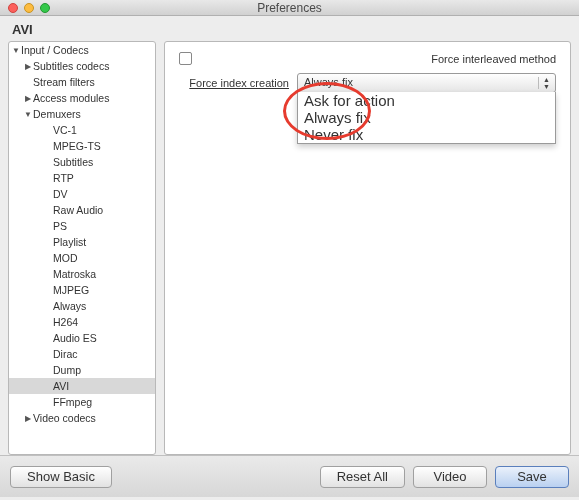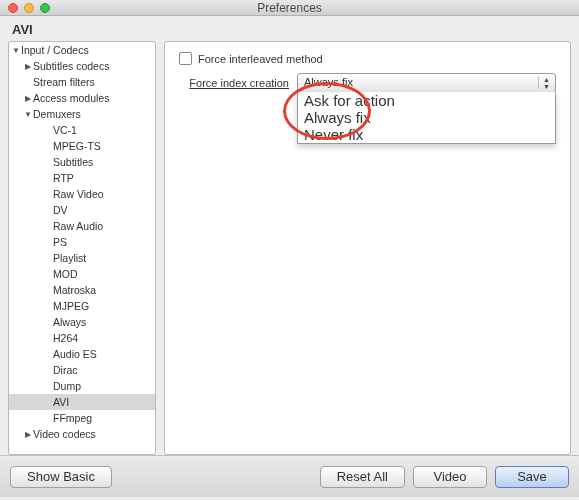--- a/index.html
+++ b/index.html
@@ -68,21 +68,21 @@
 
   
   .content {
     flex: 1;
     background: #fff;
     border: 1px solid #b8b8b8;
     border-radius: 3px;
     padding: 10px 14px;
     position: relative;
   }
-  .row { display:flex; align-items:center; margin-bottom:8px; }
+  .row { display:flex; align-items:center; margin-bottom:8px;justify-content:space-between; }
   .row label { font-size: 11px; }
   .checkbox {
     width:13px; height:13px; border:1px solid #888;
     border-radius:2px; margin-right:6px; background:#fff;
   }
   .field-label { width: 118px; text-align: right; padding-right: 8px; font-size:11px;text-decoration:underline; }
 
   .dropdown {
     position: relative;
     flex:1;
@@ -203,24 +203,20 @@
         <div class="tree-row indent-2">
           <span class="arrow"></span>
           <span>Subtitles</span>
         </div>
         <div class="tree-row indent-2">
           <span class="arrow"></span>
           <span>RTP</span>
         </div>
         <div class="tree-row indent-2">
           <span class="arrow"></span>
-          <span>Raw Video</span>
-        </div>
-        <div class="tree-row indent-2">
-          <span class="arrow"></span>
           <span>DV</span>
         </div>
         <div class="tree-row indent-2">
           <span class="arrow"></span>
           <span>Raw Audio</span>
         </div>
         <div class="tree-row indent-2">
           <span class="arrow"></span>
           <span>PS</span>
         </div>

